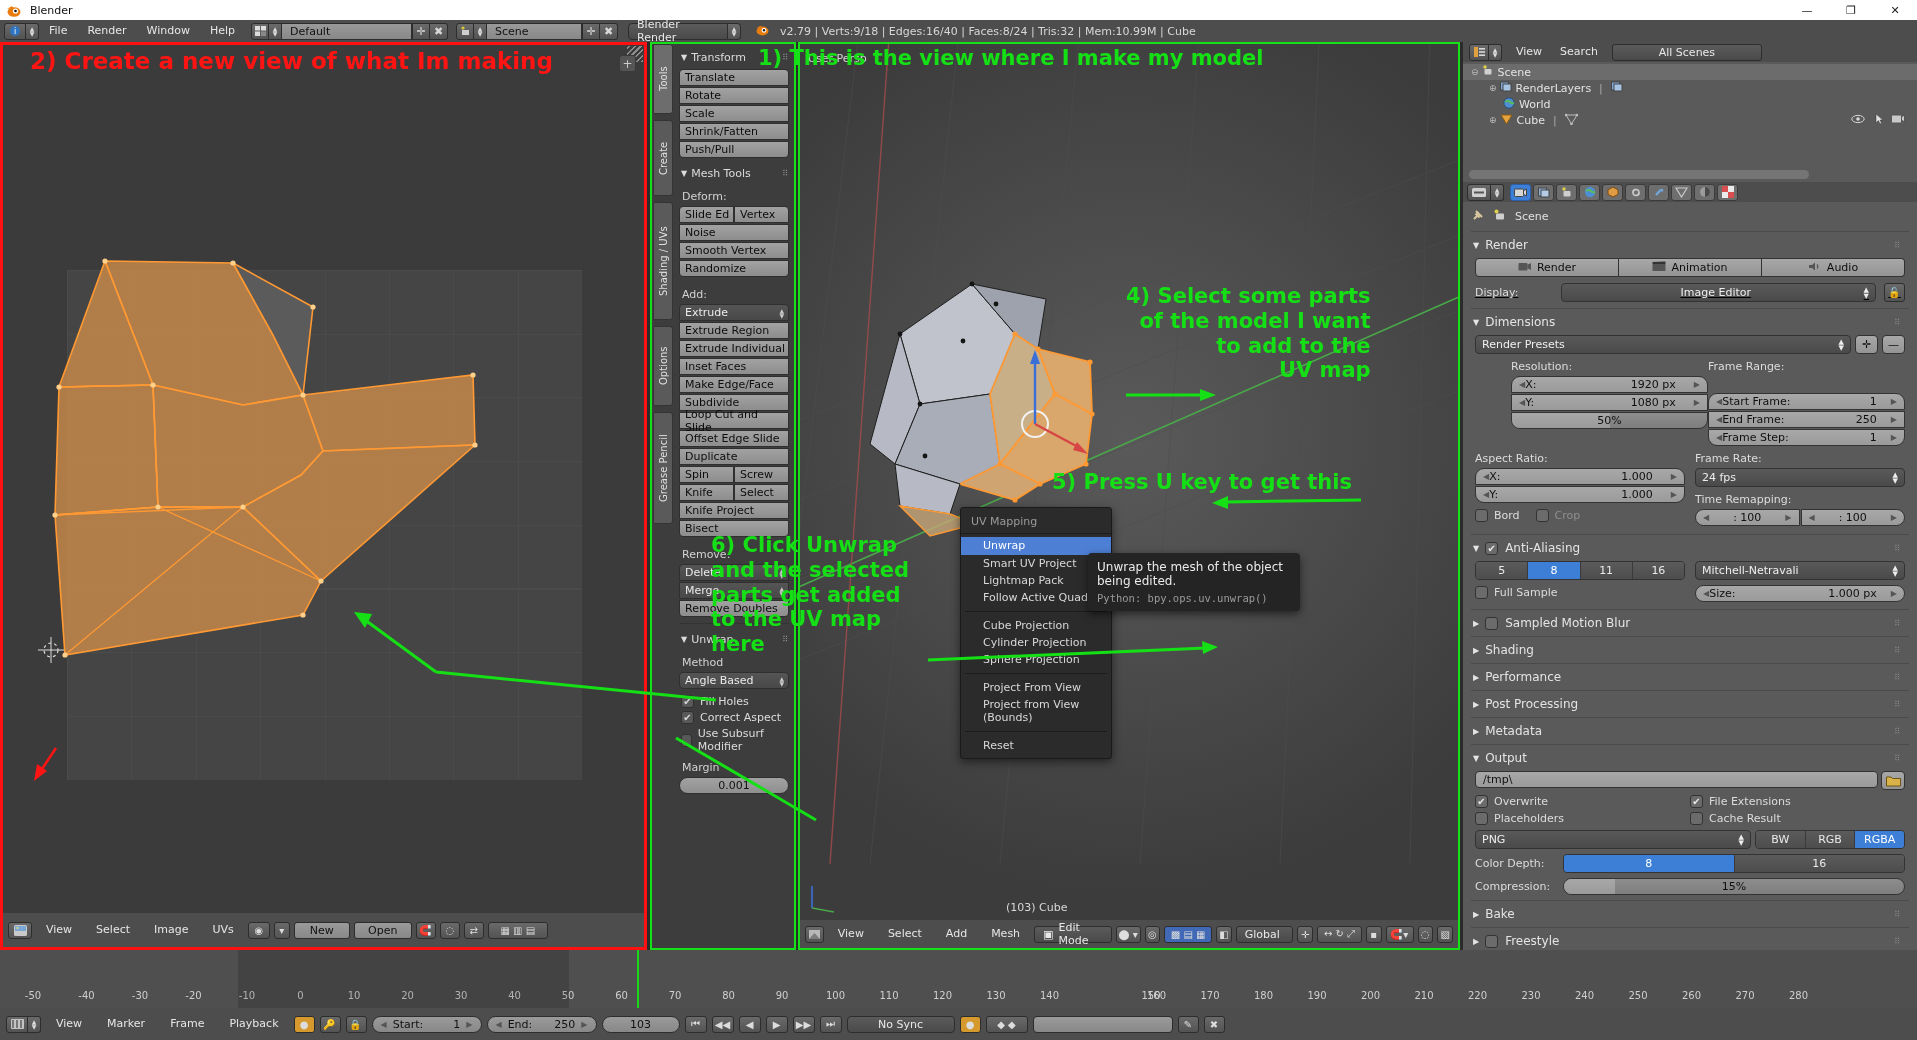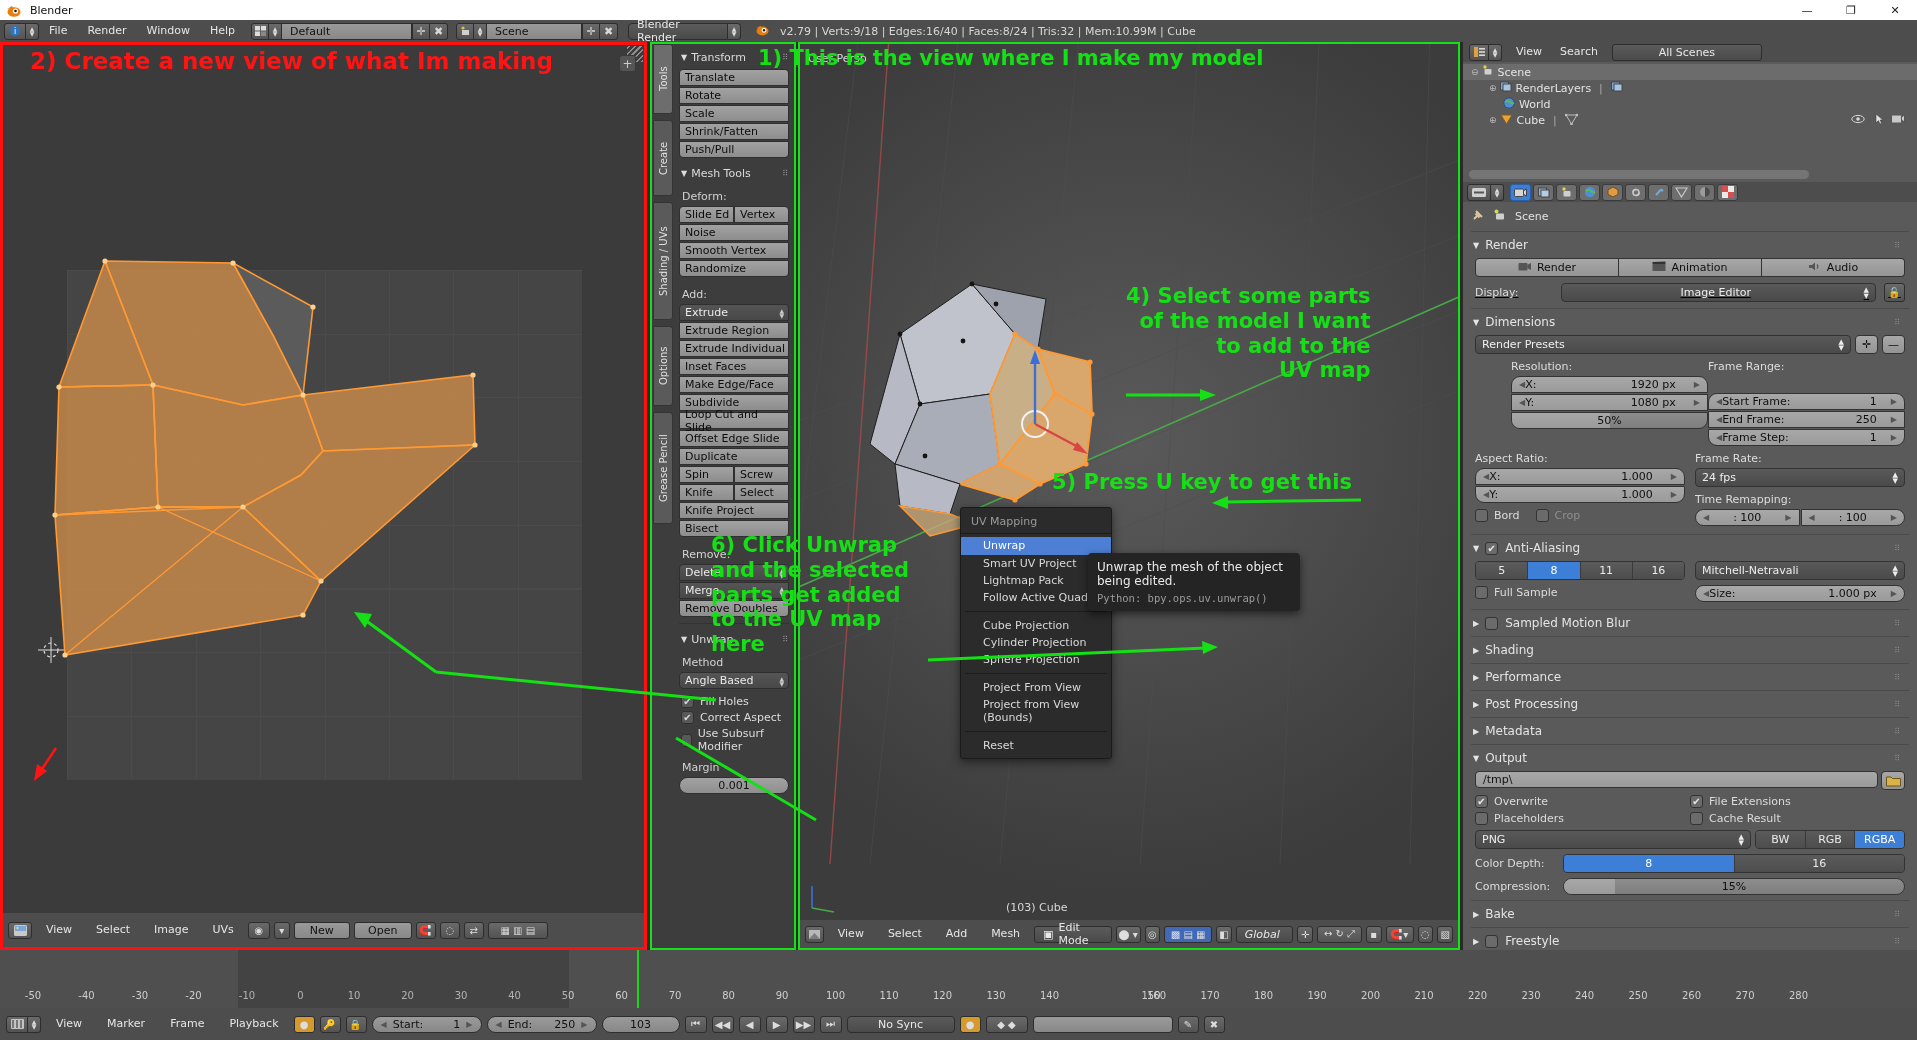--- a/index.html
+++ b/index.html
@@ -532,21 +532,21 @@
       <div class="hdr-menu">Add</div>
       <div class="hdr-menu">Mesh</div>
       <div class="pill dark" style="width:96px;">
         <span style="margin-right:5px;">▣</span>
         <span>Edit Mode</span>
       </div>
       <div class="icon-btn" style="width:32px;">⬤ ▾</div>
       <div class="icon-btn" style="width:20px;">◎</div>
       <div class="icon-btn" style="width:62px;background:#4169b5;">▩ ▤ ▦</div>
       <div class="icon-btn" style="width:20px;">◧</div>
-      <div class="pill dark" style="width:70px;font-style:italic;">Global</div>
+      <div class="pill dark" style="width:70px;">Global</div>
       <div class="icon-btn" style="width:20px;">✛</div>
       <div class="icon-btn" style="width:58px;">↔ ↻ ⤢</div>
       <div class="icon-btn" style="width:20px;">▪</div>
       <div class="icon-btn" style="width:36px;">🧲▾</div>
       <div class="icon-btn" style="width:20px;">◌</div>
       <div class="icon-btn" style="width:20px;">▧</div>
     </div>
   </div>
 
   <div id="outliner">

